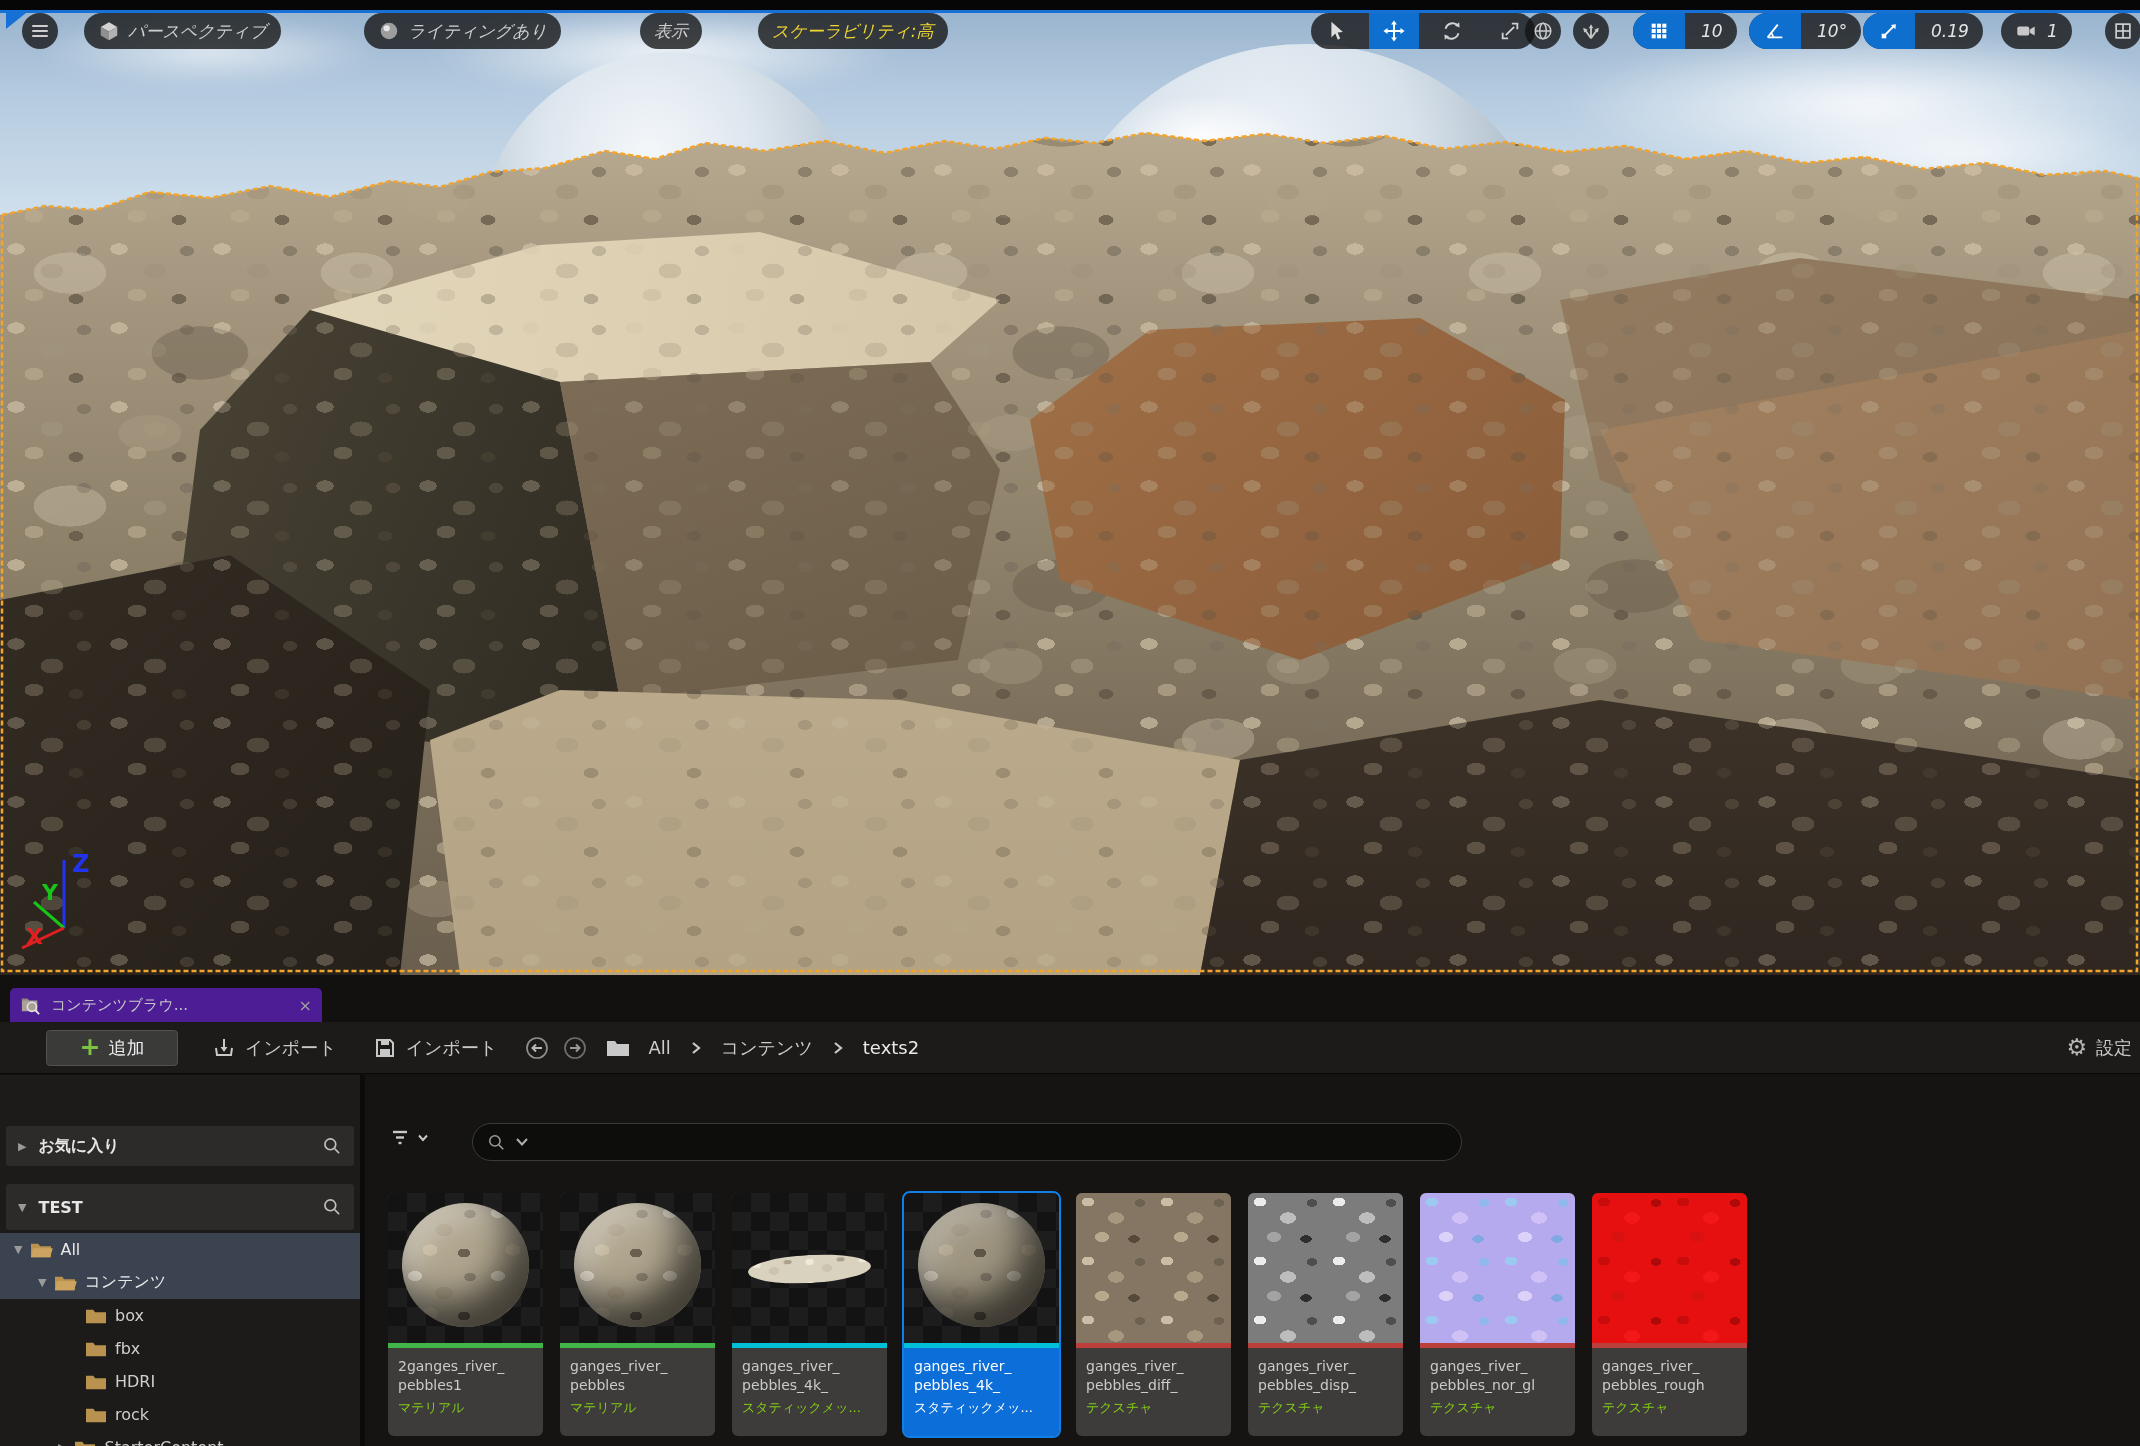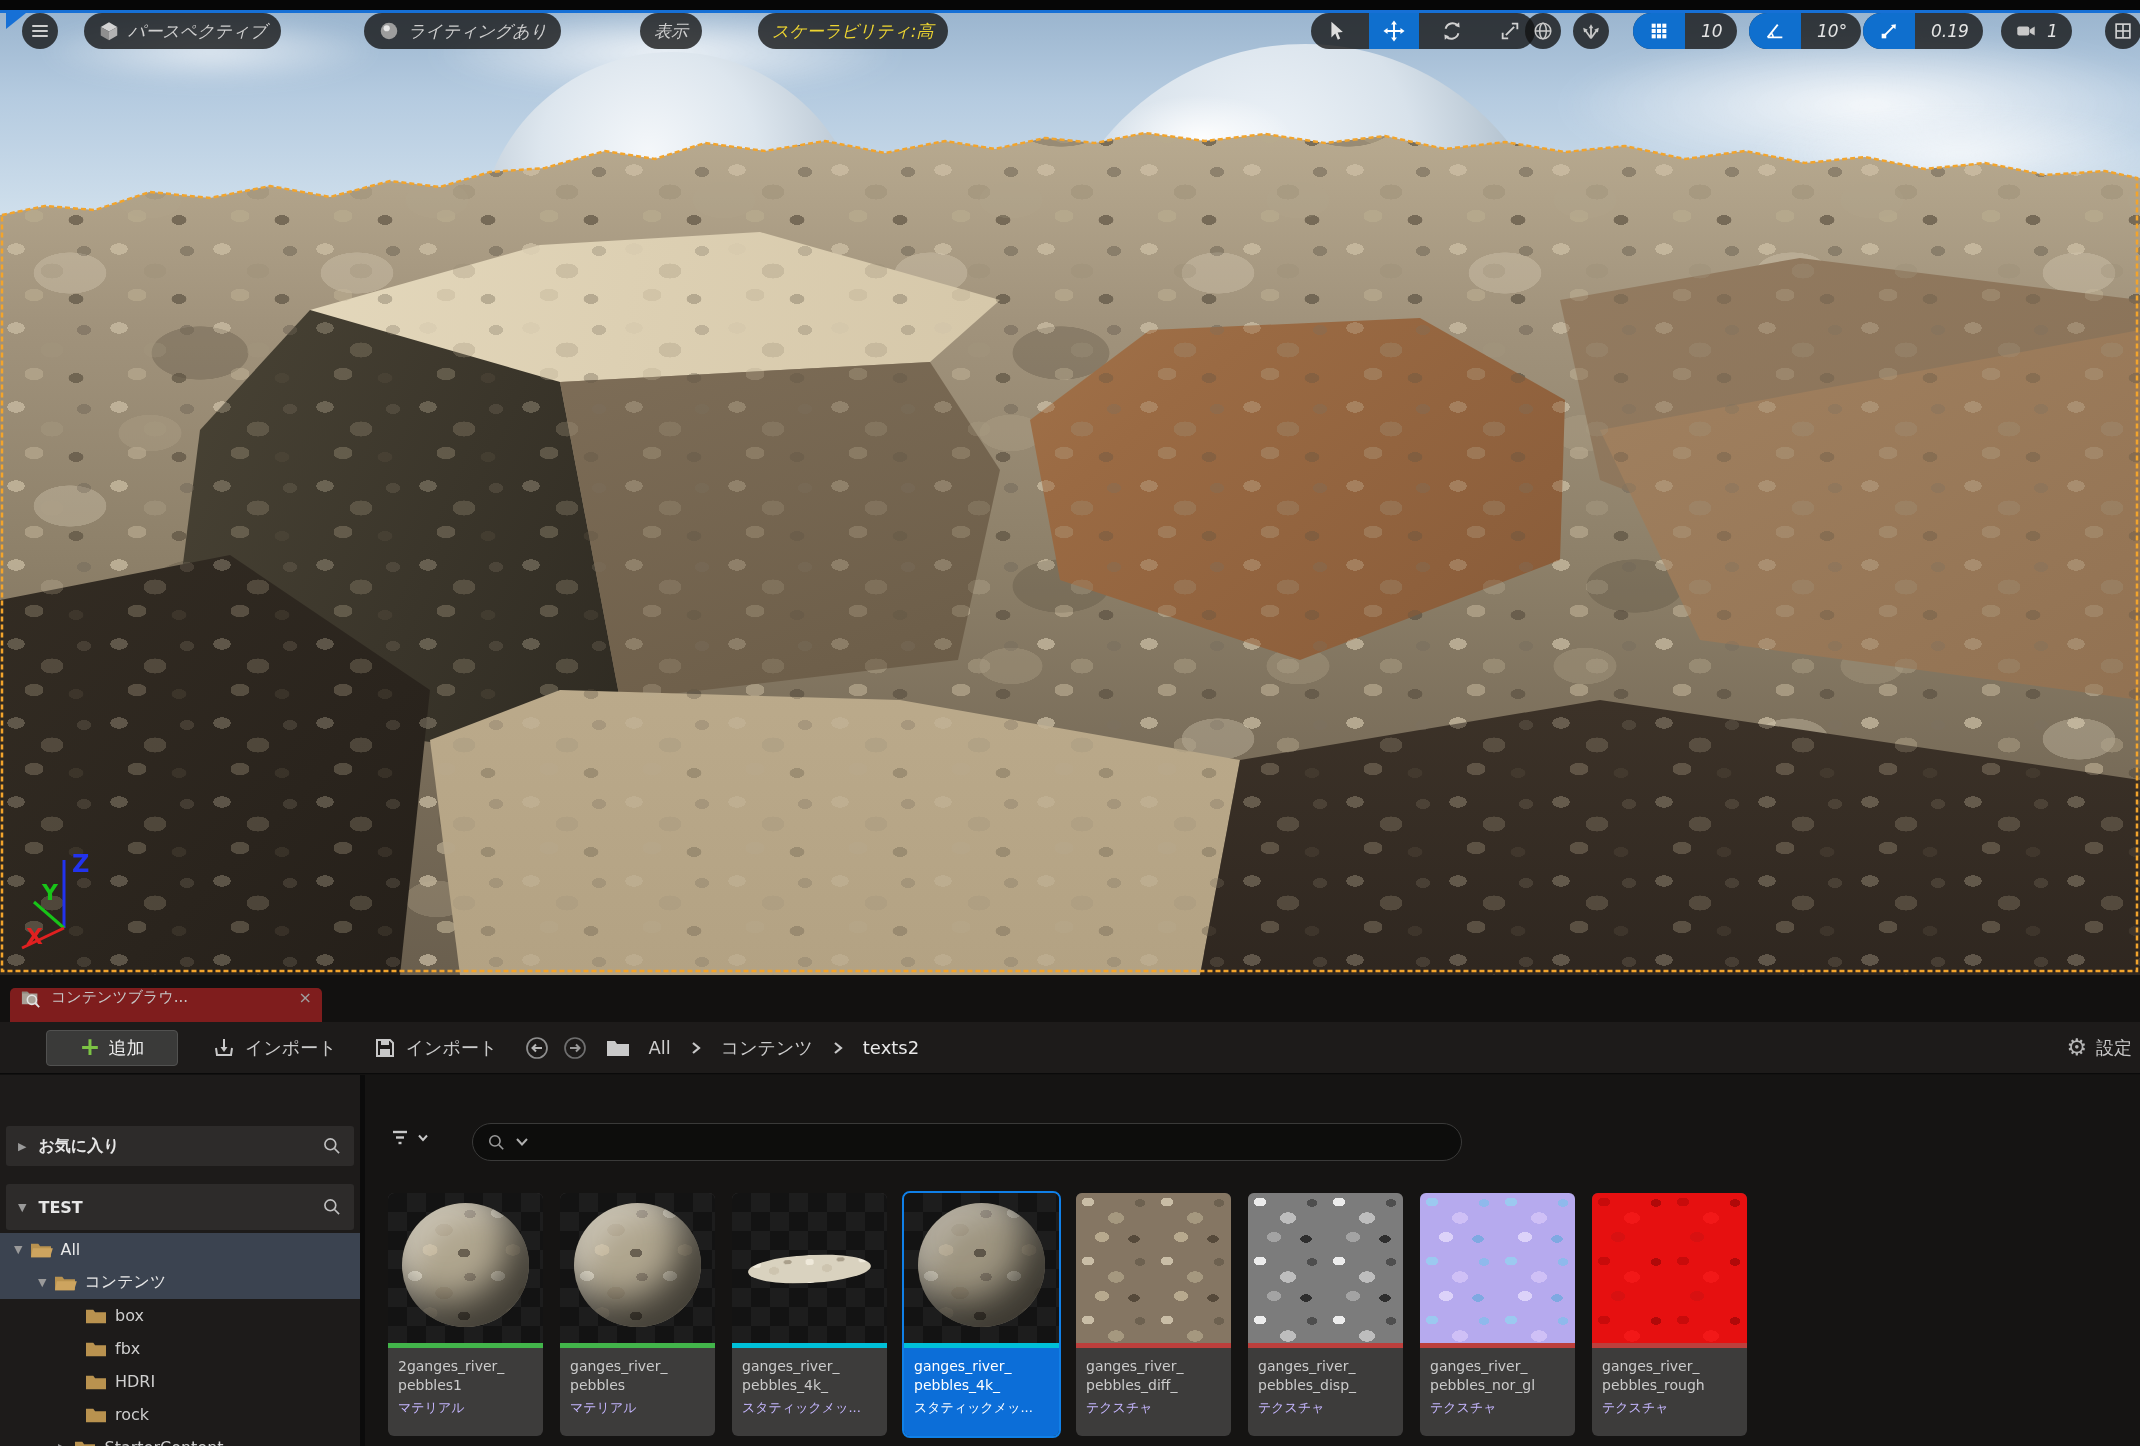--- a/index.html
+++ b/index.html
@@ -82,22 +82,22 @@
   .valpill .ic { width:52px; height:36px; display:flex; align-items:center; justify-content:center; }
   .valpill .ic.blue { background:#0f6fce; }
   .valpill .val { padding:0 14px 0 8px; color:#e4e4e4; }
   .burger { display:flex; flex-direction:column; gap:3px; }
   .burger i { display:block; width:16px; height:2px; background:#cfcfcf; border-radius:1px; }
 
   .gizmo { position:absolute; left:14px; top:840px; z-index:6; }
 
   
   .cb { position:absolute; left:0; top:975px; width:2140px; height:471px; background:#121110; }
-  .cb-tab { position:absolute; left:10px; top:13px; width:312px; height:34px; background:#7f1d1d;
-    border-radius:5px 5px 0 0; display:flex; padding:0 10px; gap:9px; }
+  .cb-tab { position:absolute; left:10px; top:13px; width:312px; height:34px; background:#4c1d95;
+    border-radius:5px 5px 0 0; display:flex; align-items:center; padding:0 10px; gap:9px; }
   .cb-tab .ttl { color:#c6c6c6; font-size:15px; flex:1; white-space:nowrap; overflow:hidden; }
   .cb-tab .x { color:#9f9f9f; font-size:16px; }
   .cb-toolbar { position:absolute; left:0; top:47px; width:100%; height:52px; background:#1d1b1a; border-bottom:1px solid #0a0a0a;
     display:flex; align-items:center; color:#c9c9c9; font-size:18px; }
   .btn-add { margin-left:46px; width:132px; height:36px; background:#3a3a39; border:1px solid #515150; border-radius:4px;
     display:flex; align-items:center; justify-content:center; gap:8px; color:#ececec; }
   .btn-add .plus { color:#7cc344; font-size:25px; font-weight:bold; line-height:1; margin-top:-3px; }
   .tbtn { display:flex; align-items:center; gap:9px; }
   .crumb { color:#cdcdcd; }
   .crumb.cur { color:#e8e8e8; }
@@ -125,21 +125,21 @@
   .searchbox input::placeholder { color:#8b8b8b; opacity:1; }
 
   .tiles { position:absolute; left:23px; top:118px; display:flex; gap:17px; }
   .tile { width:155px; border-radius:6px; overflow:hidden; background:#3d3c3b; position:relative; }
   .tile.sel { outline:2px solid #1080e8; }
   .thumb { position:relative; width:155px; height:150px;
     background:repeating-conic-gradient(#1d1d1d 0% 25%,#131313 0% 50%) 0 0/38px 38px; }
   .stripe { width:100%; height:5px; }
   .meta { height:88px; padding:9px 10px 0 10px; }
   .nm { color:#cbcbcb; font-size:14px; line-height:1.38; }
-  .tp { color:#c4b5fd; font-size:13px; margin-top:3px; }
+  .tp { color:#84cc16; font-size:13px; margin-top:3px; }
   .tile.sel .meta { background:#0c6ed8; }
   .tile.sel .nm, .tile.sel .tp { color:#fff; }
 
   .th-sphere::before, .th-sphere-dark::before { content:""; position:absolute; left:14px; right:14px; top:10px; bottom:16px; border-radius:50%;
     background-image:
       radial-gradient(ellipse 11px 8px at 13px 10px,#ddd5c0 62%,transparent 63%),
       radial-gradient(ellipse 14px 10px at 42px 27px,#a89c84 62%,transparent 63%),
       radial-gradient(ellipse 9px 7px at 68px 11px,#8d8271 62%,transparent 63%),
       radial-gradient(ellipse 12px 9px at 28px 47px,#c3b69b 62%,transparent 63%),
       radial-gradient(ellipse 10px 7px at 62px 50px,#6a6152 62%,transparent 63%),

